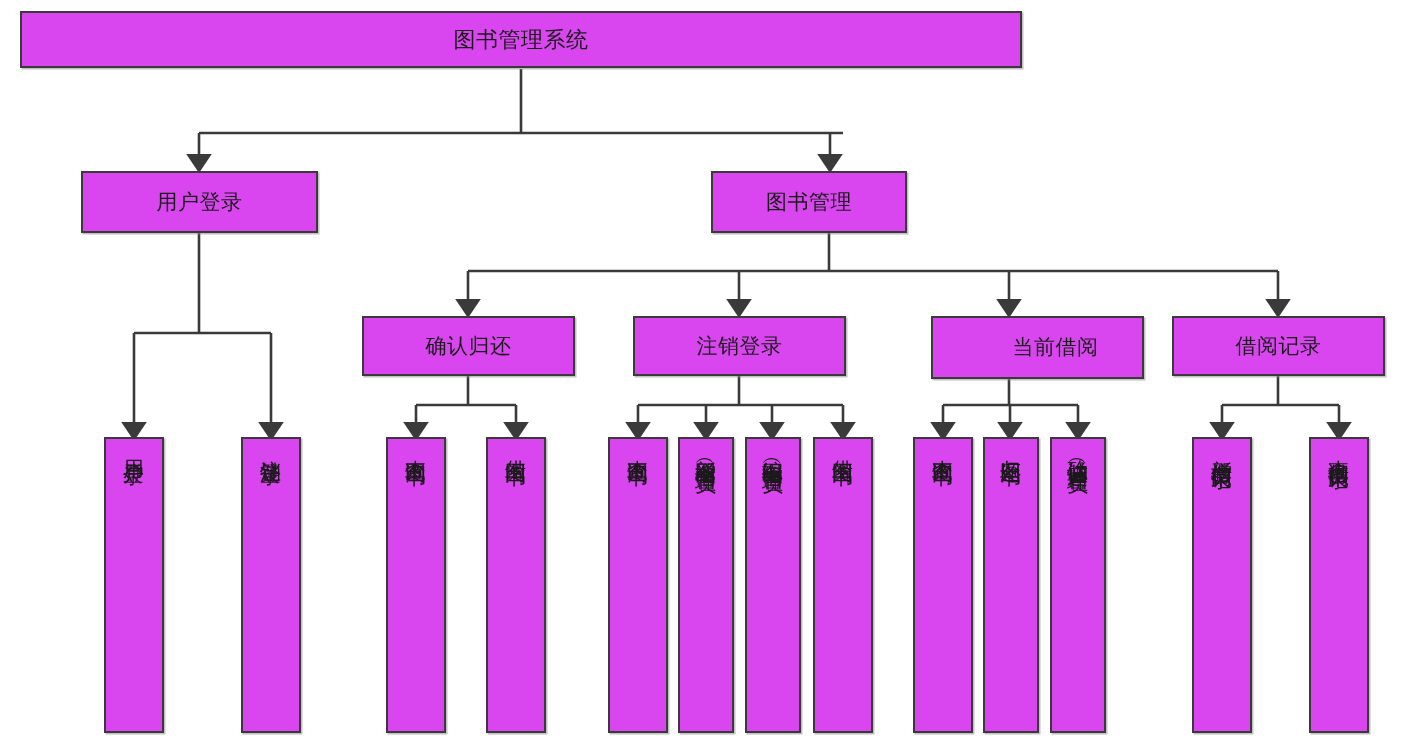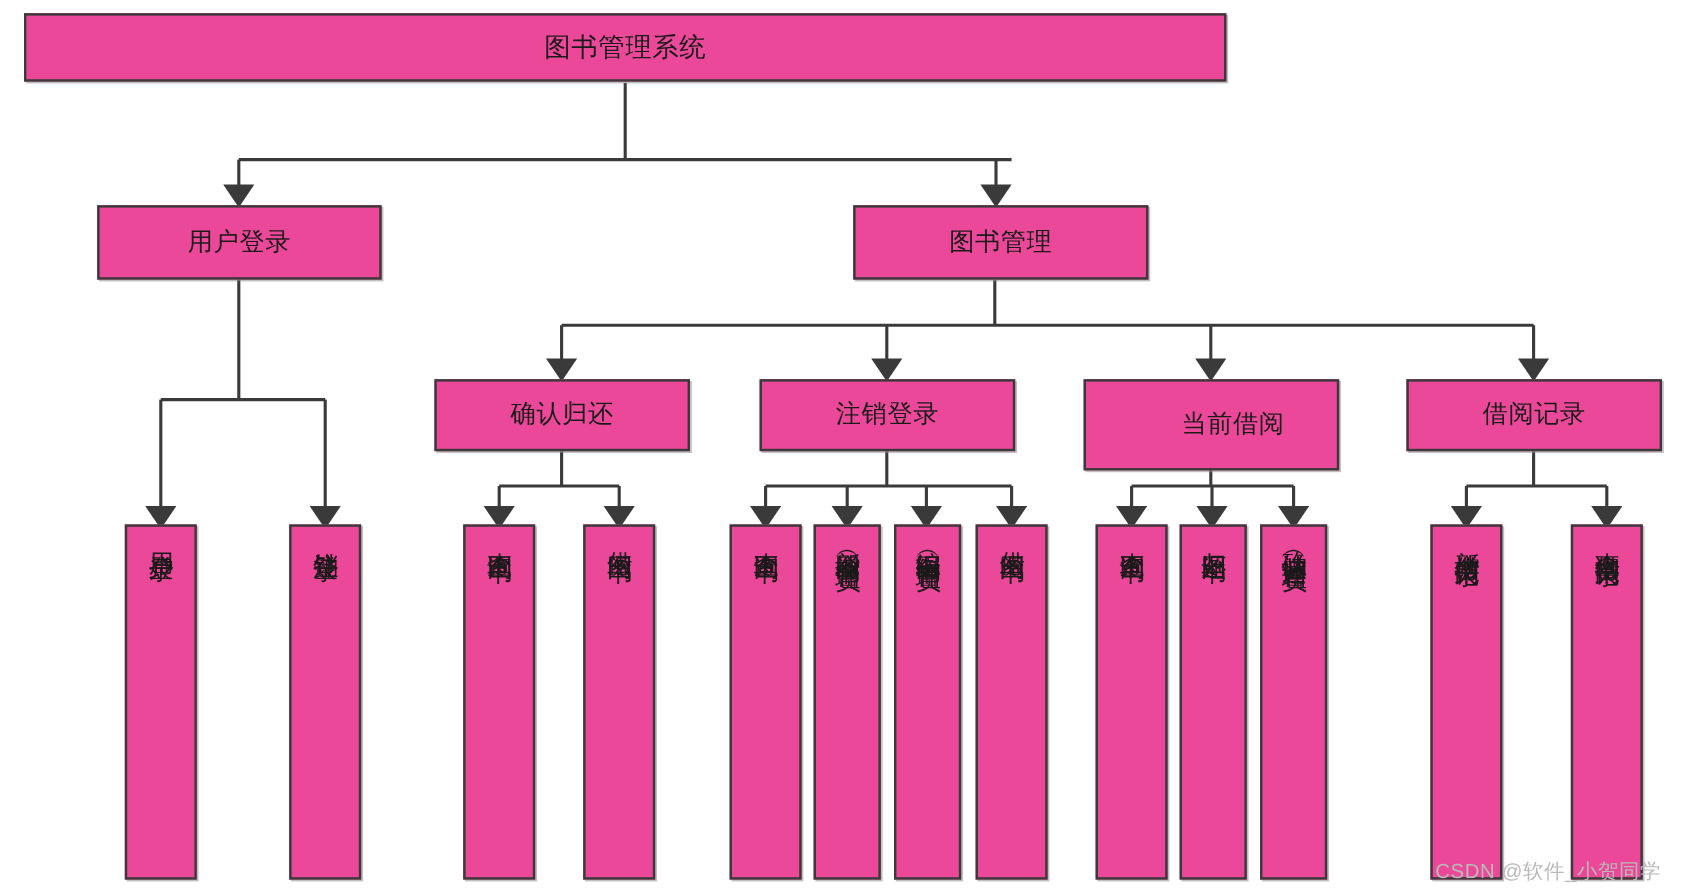--- a/index.html
+++ b/index.html
@@ -21,21 +21,21 @@
     position: absolute;
     left: 0;
     top: 0;
     width: 1405px;
     height: 747px;
     pointer-events: none;
   }
   .node {
     position: absolute;
     box-sizing: border-box;
-    background: #ec4899;
+    background: #d946ef;
     border: 2.5px solid #3a3a3a;
     display: flex;
     align-items: center;
     justify-content: center;
     color: #1a1a1a;
     box-shadow: 1.5px 1.5px 0 0 rgba(140,140,140,0.55);
   }
   .node .label {
     display: block;
     text-align: center;
@@ -125,31 +125,31 @@
     </g>
   </svg>
 
   <div class="node horiz root" style="left:20px; top:11px; width:1002px; height:57px;">
     <span class="label">图书管理系统</span>
   </div>
 
   <div class="node horiz" style="left:81px; top:171px; width:237px; height:62px;">
     <span class="label">用户登录</span>
   </div>
-  <div class="node horiz" style="left:711px; top:171px; width:246px; height:62px;">
+  <div class="node horiz" style="left:711px; top:171px; width:196px; height:62px;">
     <span class="label">图书管理</span>
   </div>
 
   <div class="node horiz" style="left:362px; top:316px; width:213px; height:60px;">
     <span class="label">确认归还</span>
   </div>
   <div class="node horiz" style="left:633px; top:316px; width:213px; height:60px;">
     <span class="label">注销登录</span>
   </div>
-  <div class="node horiz" style="left:903px; top:316px; width:213px; height:76px;padding-left:36px;">
+  <div class="node horiz" style="left:931px; top:316px; width:213px; height:63px;padding-left:36px;">
     <span class="label">当前借阅</span>
   </div>
   <div class="node horiz" style="left:1172px; top:316px; width:213px; height:60px;">
     <span class="label">借阅记录</span>
   </div>
 
   <div class="node vert" style="left:104px; top:437px; width:60px; height:296px;">
     <span class="label">用户登录</span>
   </div>
   <div class="node vert" style="left:241px; top:437px; width:60px; height:296px;">
@@ -186,15 +186,14 @@
     <span class="label">确认归还（管理员）</span>
   </div>
 
   <div class="node vert" style="left:1192px; top:437px; width:60px; height:296px;">
     <span class="label">新增借阅记录</span>
   </div>
   <div class="node vert" style="left:1309px; top:437px; width:60px; height:296px;">
     <span class="label">查询借阅记录</span>
   </div>
 
-  <div class="watermark" style="left:1196px; top:715px;">CSDN @软件_小贺同学</div>
 
 </div>
 
 </body></html>

